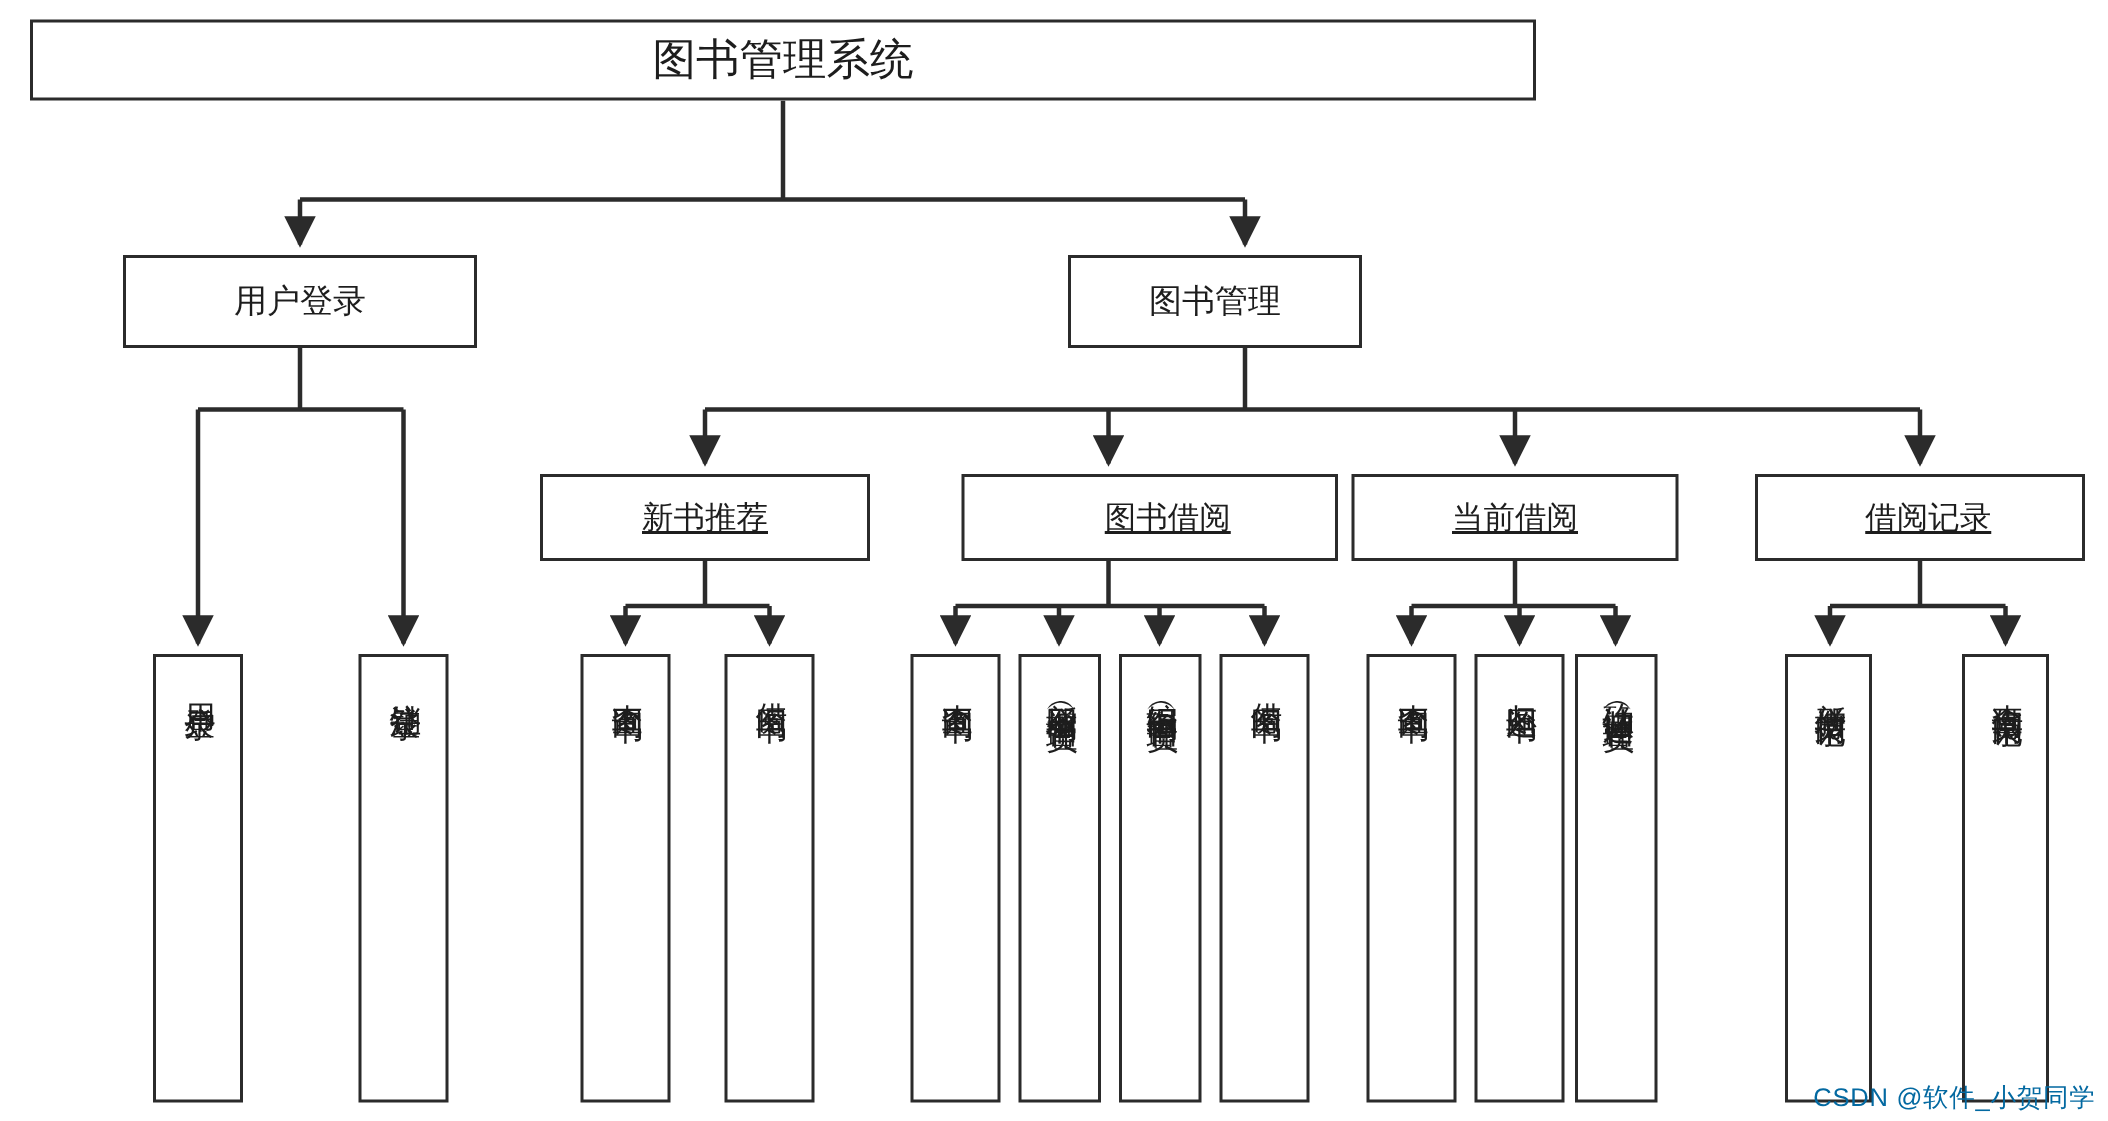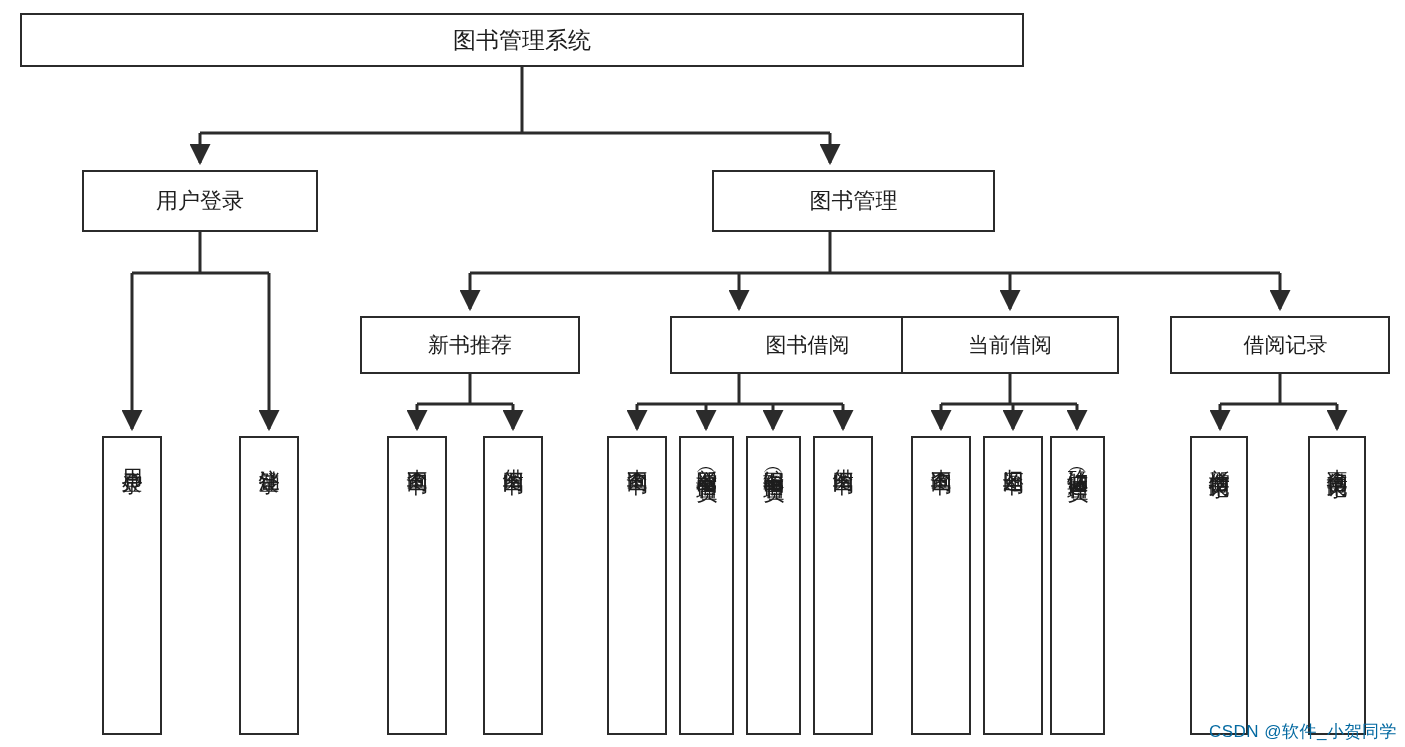--- a/index.html
+++ b/index.html
@@ -29,27 +29,28 @@
     box-sizing: border-box;
     background: #ffffff;
     border: 2px solid #2b2b2b;
     display: flex;
     align-items: center;
     justify-content: center;
     color: #1d1d1d;
     text-align: center;
   }
   .node.root {
-    font-size: 23px;
+    font-size: 29px;
   }
   .node.lvl2 {
     font-size: 22px;
   }
   .node.lvl3 {
     font-size: 21px;
+    text-decoration: underline;
   }
   .node.leaf {
     font-size: 21px;
     align-items: flex-start;
     justify-content: center;
     padding-top: 14px;
   }
   .vtext {
     writing-mode: vertical-rl;
     text-orientation: upright;
@@ -123,28 +124,28 @@
     </g>
   </svg>
 
   <div class="node root" style="left:20px; top:13px; width:1004px; height:54px;">
     <span>图书管理系统</span>
   </div>
 
   <div class="node lvl2" style="left:82px; top:170px; width:236px; height:62px;">
     <span>用户登录</span>
   </div>
-  <div class="node lvl2" style="left:712px; top:170px; width:283px; height:62px;">
+  <div class="node lvl2" style="left:712px; top:170px; width:196px; height:62px;">
     <span>图书管理</span>
   </div>
 
   <div class="node lvl3" style="left:360px; top:316px; width:220px; height:58px;">
     <span>新书推荐</span>
   </div>
-  <div class="node lvl3" style="left:670px; top:316px; width:251px; height:58px;padding-left:24px;">
+  <div class="node lvl3" style="left:641px; top:316px; width:251px; height:58px;padding-left:24px;">
     <span>图书借阅</span>
   </div>
   <div class="node lvl3" style="left:901px; top:316px; width:218px; height:58px;">
     <span>当前借阅</span>
   </div>
   <div class="node lvl3" style="left:1170px; top:316px; width:220px; height:58px;padding-left:11px;">
     <span>借阅记录</span>
   </div>
 
   <div class="node leaf" style="left:102px; top:436px; width:60px; height:299px;">

